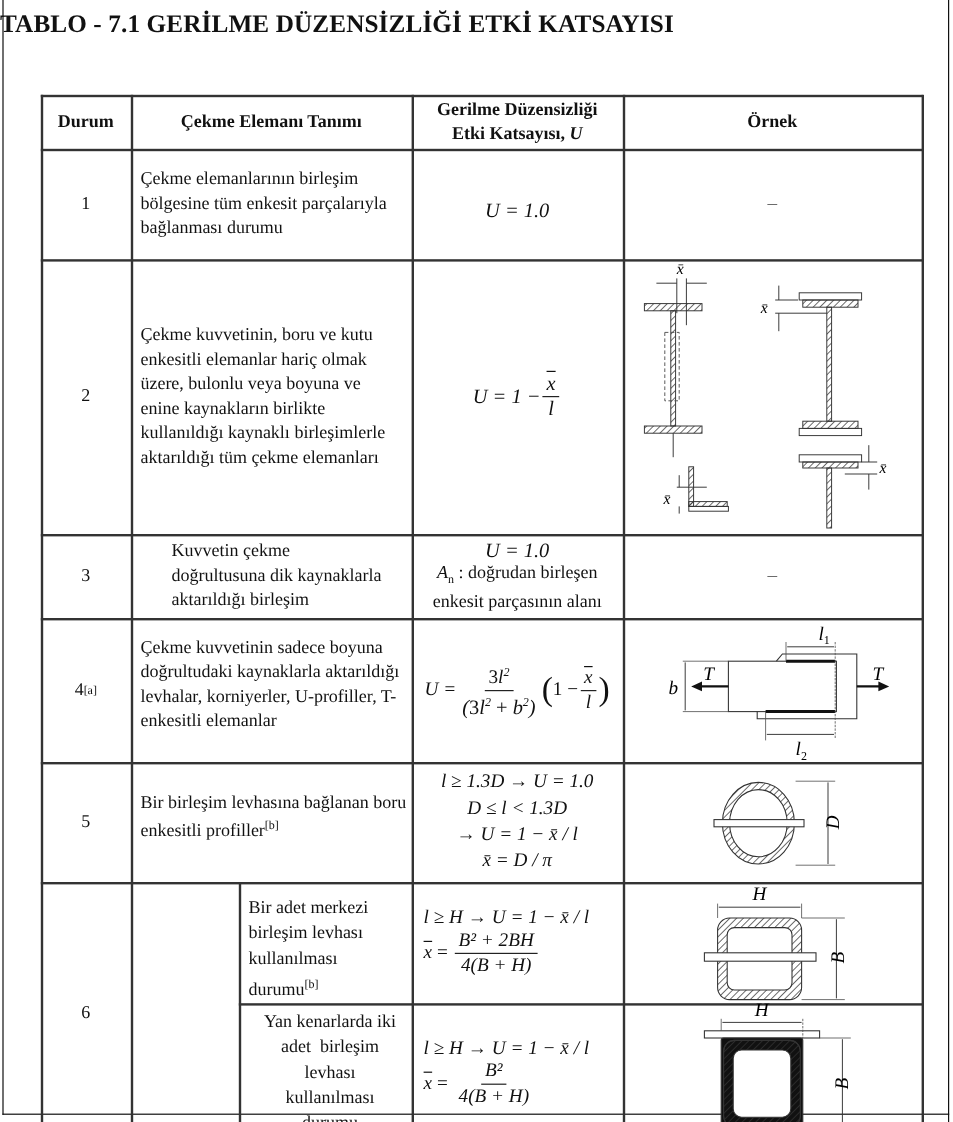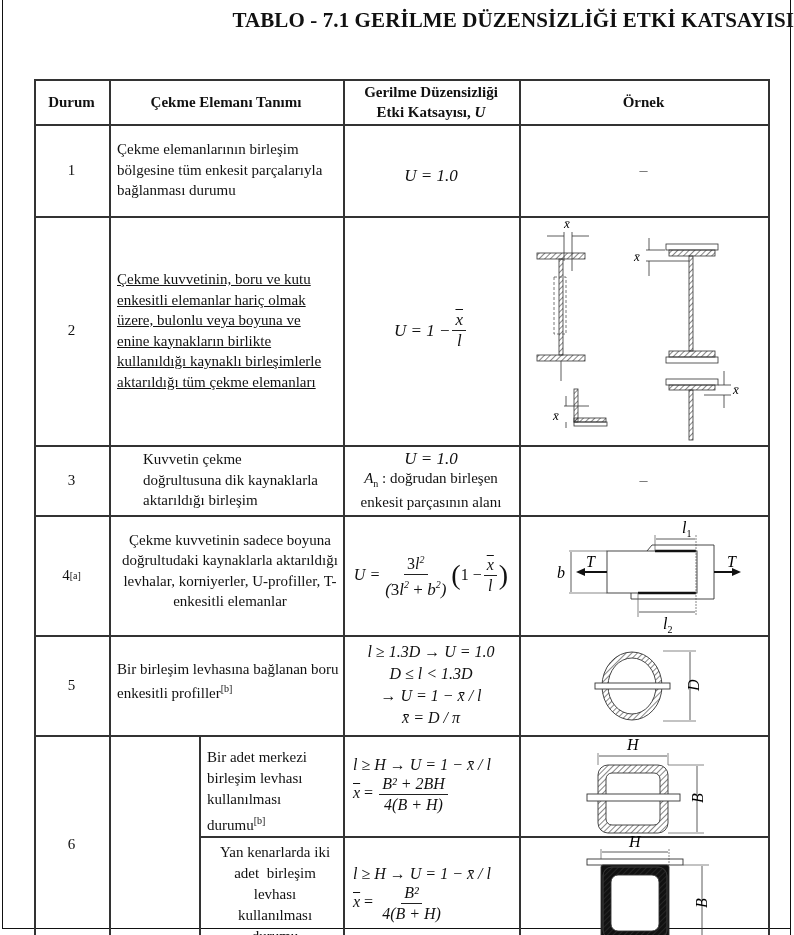--- a/index.html
+++ b/index.html
@@ -1,21 +1,21 @@
 <!DOCTYPE html>
 <html><head>
 <meta charset="utf-8">
 <style>
   html, body { margin:0; padding:0; background:#fff; }
   body { width:794px; height:935px; position:relative; overflow:hidden;
          font-family:"Liberation Serif", "DejaVu Serif", serif; color:#111; }
   .frame-l { position:absolute; left:2px; top:0; width:1px; height:929px; background:#111; }
   .frame-r { position:absolute; left:790px; top:0; width:1px; height:935px; background:#111; }
   .frame-b { position:absolute; left:2px; top:928px; width:789px; height:1px; background:#111; }
-  .title { position:absolute; left:0; top:8px; width:794px; text-align:right;
+  .title { position:absolute; left:0; top:8px; width:794px; text-align:left;
            font-size:21px; font-weight:bold; letter-spacing:0.1px; }
   .tbl { position:absolute; left:34px; top:47px; width:735px; height:874px;margin-top:32px; }
   .hl { position:absolute; height:1.5px; background:#333; }
   .vl { position:absolute; width:1.5px; background:#333; }
   .cell { position:absolute; display:flex; align-items:center; box-sizing:border-box; }
   .c { justify-content:center; text-align:center; }
   .hdr { font-weight:bold; font-size:15px; line-height:20px; }
   .txt { font-size:15px; line-height:20.5px; padding-left:8px; }
   .num { font-size:15px; }
   .math { font-size:17px; font-style:italic; white-space:nowrap; }
@@ -64,21 +64,21 @@
     <div><span>Etki Katsayısı, </span><i>U</i></div>
   </div>
   <div class="cell c hdr" style="left:485px;top:0;width:249px;height:45px;">Örnek</div>
 
   <div class="cell c num" style="left:0;top:45px;width:75px;height:92px;">1</div>
   <div class="cell txt" style="left:75px;top:45px;width:234px;height:92px;padding-right:20px;">Çekme elemanlarının birleşim bölgesine tüm enkesit parçalarıyla bağlanması durumu</div>
   <div class="cell c math" style="left:309px;top:45px;width:176px;height:92px;padding-top:12px;">U = 1.0</div>
   <div class="cell c dash" style="left:485px;top:45px;width:249px;height:92px;">–</div>
 
   <div class="cell c num" style="left:0;top:137px;width:75px;height:229px;">2</div>
-  <div class="cell txt" style="left:75px;top:137px;width:234px;height:229px;padding-right:12px;text-decoration:underline;">Çekme kuvvetinin, boru ve kutu enkesitli elemanlar hariç olmak üzere, bulonlu veya boyuna ve enine kaynakların birlikte kullanıldığı kaynaklı birleşimlerle aktarıldığı tüm çekme elemanları</div>
+  <div class="cell txt" style="left:75px;top:137px;width:234px;height:229px;padding-right:12px;">Çekme kuvvetinin, boru ve kutu enkesitli elemanlar hariç olmak üzere, bulonlu veya boyuna ve enine kaynakların birlikte kullanıldığı kaynaklı birleşimlerle aktarıldığı tüm çekme elemanları</div>
   <div class="cell c math" style="left:309px;top:137px;width:176px;height:229px;">
     <span>U = 1 −</span>
     <span class="frac">
       <span class="n xbar">x</span>
       <span class="d">l</span>
     </span>
   </div>
   <div class="cell" style="left:485px;top:137px;width:249px;height:229px;">
     <svg width="249" height="229" viewBox="0 0 249 229">
       <defs>
@@ -142,21 +142,21 @@
     <div class="math" style="line-height:20px;">U = 1.0</div>
     <div class="small"><i>A</i><sub style="font-size:10px;">n</sub><span> : doğrudan birleşen</span></div>
     <div class="small">enkesit parçasının alanı</div>
   </div>
   <div class="cell c dash" style="left:485px;top:366px;width:249px;height:70px;">–</div>
 
   <div class="cell c num" style="left:0;top:436px;width:75px;height:120px;">
       <span>4</span>
       <sup>[a]</sup>
     </div>
-  <div class="cell txt" style="left:75px;top:436px;width:234px;height:120px;padding-bottom:9px;text-align:center;">Çekme kuvvetinin sadece boyuna doğrultudaki kaynaklarla aktarıldığı levhalar, korniyerler, U-profiller, T-enkesitli elemanlar</div>
+  <div class="cell txt" style="left:75px;top:436px;width:234px;height:120px;padding-bottom:9px;">Çekme kuvvetinin sadece boyuna doğrultudaki kaynaklarla aktarıldığı levhalar, korniyerler, U-profiller, T-enkesitli elemanlar</div>
   <div class="cell c math" style="left:309px;top:436px;width:176px;height:120px;font-size:16px;">
     <span>U =</span>
     <span class="frac">
       <span class="n"><span class="up">3</span>l<sup>2</sup></span>
       <span class="d" style="font-size:17px;">(<span class="up">3</span>l<sup>2</sup> <span class="up">+</span> b<sup>2</sup>)</span>
     </span>
     <span style="font-size:28px;font-style:normal;font-weight:200;">(</span>
       <span class="up">1 −</span>
     <span class="frac">
       <span class="n xbar">x</span>

